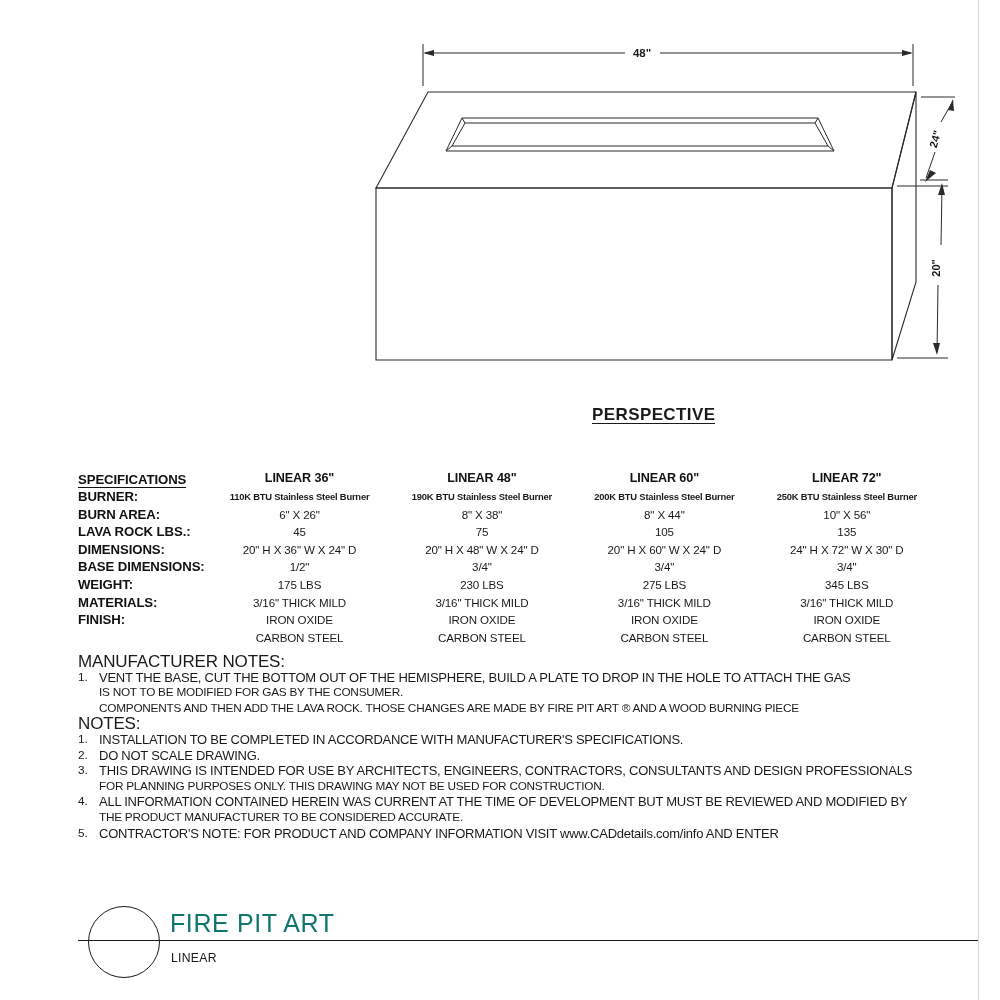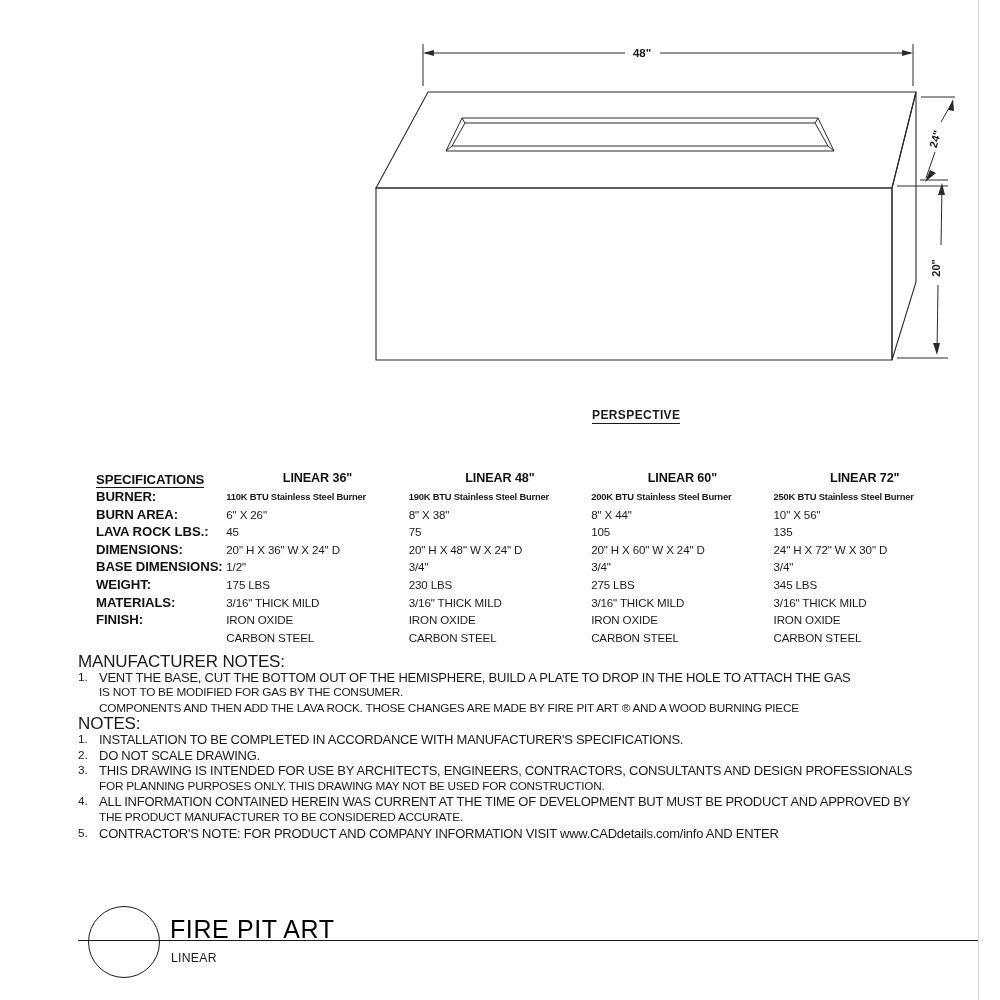--- a/index.html
+++ b/index.html
@@ -32,33 +32,33 @@
   .persp-wrap {
     position: absolute;
     left: 0; top: 0;
     width: 1000px; height: 400px;
   }
   .persp-svg { display: block; }
 
   .persp-caption {
     position: absolute;
     left: 592px; top: 408px;
-    font-size: 12px;
+    font-size: 17px;
     font-weight: 600;
     letter-spacing: .4px;
     color: #1a1a1a;
     border-bottom: 1.4px solid #1a1a1a;
     padding-bottom: 1px;
     line-height: 14px;
   }
 
   
   .spec-table {
     position: absolute;
-    left: 96px; top: 470px;
+    left: 78px; top: 470px;
     width: 860px;
   }
   table.spec {
     border-collapse: collapse;
     width: 860px;
     table-layout: fixed;
   }
   table.spec td {
     padding: 0;
     vertical-align: top;
@@ -83,20 +83,21 @@
   }
   .colhdr {
     font-size: 12.6px;
     font-weight: bold;
     text-align: center;
     color: #111;
     letter-spacing: -0.1px;
   }
   .val {
     font-size: 11.6px;
+    text-align: center;
     color: #1a1a1a;
     letter-spacing: -0.15px;
     white-space: nowrap;
   }
   .val.small {
     font-size: 9.4px;
     font-weight: bold;
     letter-spacing: -0.2px;
   }
 
@@ -152,24 +153,24 @@
   .tb-circle {
     position: absolute;
     left: 10px; top: 8px;
     width: 72px; height: 72px;
     border: 1.6px solid #1a1a1a;
     border-radius: 50%;
     background: transparent;
   }
   .tb-brand {
     position: absolute;
-    left: 92px; top: 16px;
+    left: 92px; top: 10px;
     font-size: 25px;
     letter-spacing: 0.6px;
-    color: #000000;
+    color: #0f766e;
     line-height: 30px;
     white-space: nowrap;
   }
   .tb-sub {
     position: absolute;
     left: 93px; top: 53px;
     font-size: 12.2px;
     letter-spacing: 0.3px;
     color: #1a1a1a;
     line-height: 15px;
@@ -446,21 +447,21 @@
     </div>
 
     <div class="note-row">
       <div class="note-num">3.</div>
       <div class="note-txt">THIS DRAWING IS INTENDED FOR USE BY ARCHITECTS, ENGINEERS, CONTRACTORS, CONSULTANTS AND DESIGN PROFESSIONALS</div>
     </div>
     <div class="note-cont">FOR PLANNING PURPOSES ONLY.  THIS DRAWING MAY NOT BE USED FOR CONSTRUCTION.</div>
 
     <div class="note-row">
       <div class="note-num">4.</div>
-      <div class="note-txt">ALL INFORMATION CONTAINED HEREIN WAS CURRENT AT THE TIME OF DEVELOPMENT BUT MUST BE PRODUCT AND APPROVED BY</div>
+      <div class="note-txt">ALL INFORMATION CONTAINED HEREIN WAS CURRENT AT THE TIME OF DEVELOPMENT BUT MUST BE REVIEWED AND MODIFIED BY</div>
     </div>
     <div class="note-cont">THE PRODUCT MANUFACTURER TO BE CONSIDERED ACCURATE.</div>
 
     <div class="note-row">
       <div class="note-num">5.</div>
       <div class="note-txt">CONTRACTOR'S NOTE: FOR PRODUCT AND COMPANY INFORMATION VISIT www.CADdetails.com/info AND ENTER</div>
     </div>
   </div>
 
   <div class="titleblock">

